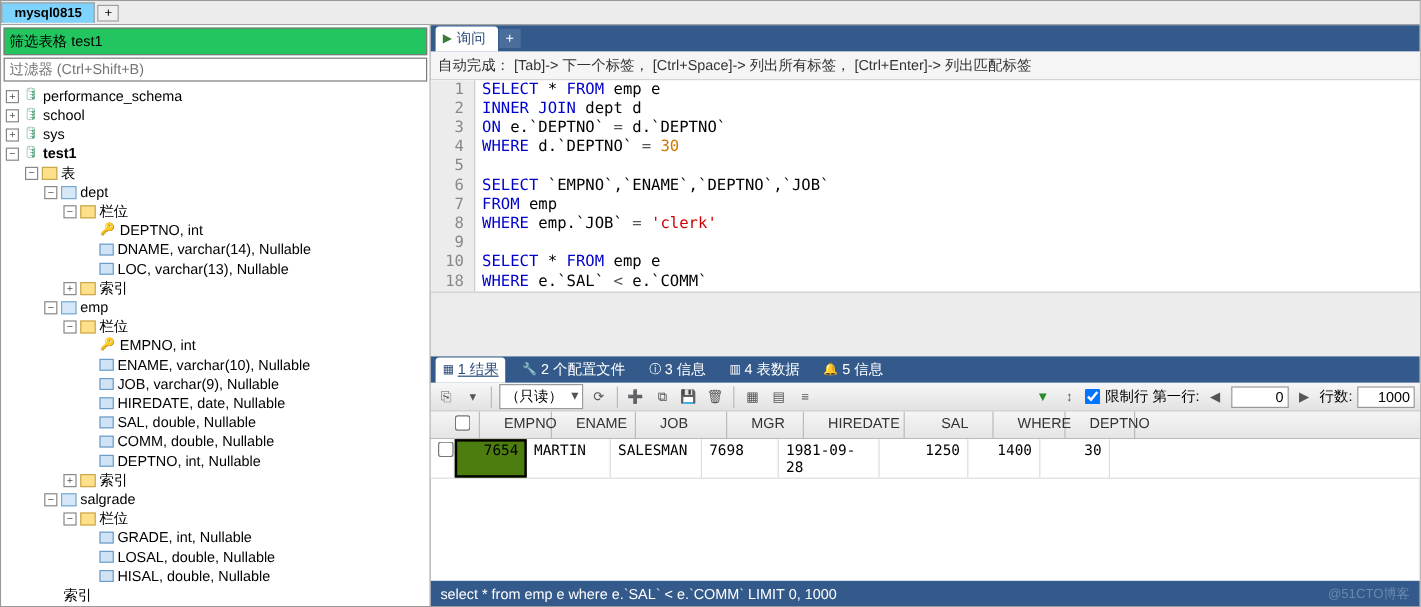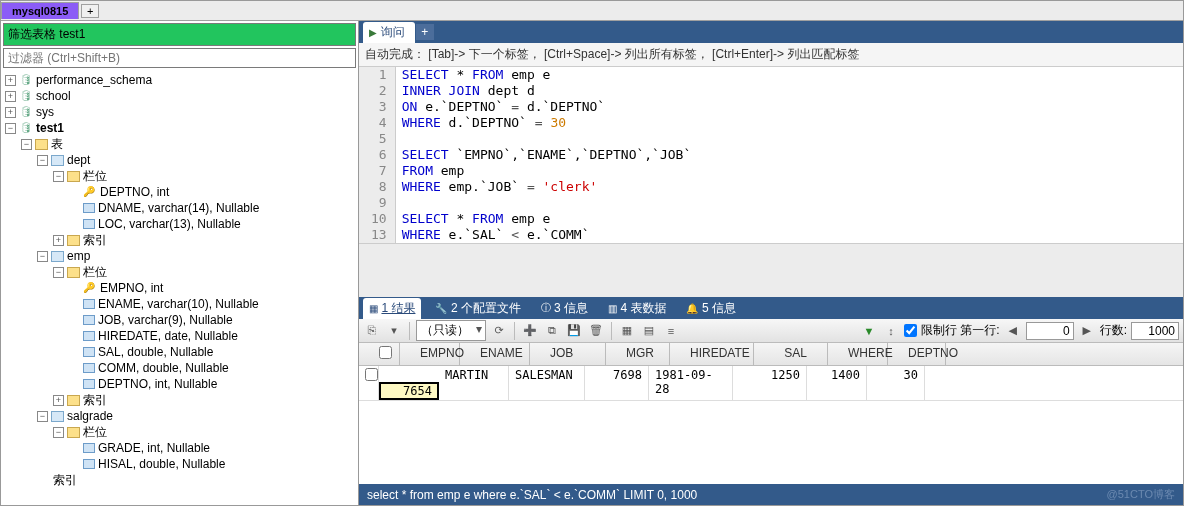--- a/index.html
+++ b/index.html
@@ -1,20 +1,20 @@
 <!DOCTYPE html>
 <html><head>
 <meta charset="utf-8">
 <style>
 * { margin: 0; padding: 0; box-sizing: border-box; }
 body { font-family: "Microsoft YaHei", Arial, sans-serif; font-size: 12px; background: #ececec; overflow: hidden; }
 .container { display: flex; flex-direction: column; width: 1184px; height: 506px; border: 1px solid #999; }
 
 .tabs-top { display: flex; align-items: center; background: #ececec; border-bottom: 1px solid #a0a0a0; height: 20px; }
-.tab-main { background: #8b5cf6; border: 1px solid #a0a0a0; border-bottom: none; padding: 2px 10px; font-weight: bold; font-size: 11px; }
+.tab-main { background: #7dd3fc; border: 1px solid #a0a0a0; border-bottom: none; padding: 2px 10px; font-weight: bold; font-size: 11px; }
 .tab-add { width: 18px; text-align: center; border: 1px solid #a0a0a0; background: #f0f0f0; margin-left: 2px; font-size: 11px; cursor: pointer; }
 
 .body { display: flex; flex: 1; min-height: 0; }
 
 .left-pane { width: 358px; display: flex; flex-direction: column; border-right: 1px solid #999; background: #fff; }
 .filter-box { border: 1px solid #7a7a7a; margin: 2px; padding: 2px 4px; font-size: 12px; background: #22c55e; }
 .filter-input { border: 1px solid #7a7a7a; margin: 0 2px 2px 2px; padding: 2px 4px; font-size: 12px; color: #888; background: #fff; }
 .tree { flex: 1; overflow: auto; padding: 2px 2px 2px 4px; font-size: 12px; line-height: 16px; }
 .tree-node { display: flex; align-items: center; white-space: nowrap; height: 16px; }
 .toggle { width: 11px; height: 11px; border: 1px solid #888; display: inline-flex; align-items: center; justify-content: center; font-size: 9px; margin-right: 3px; background: #fff; color: #555; line-height: 1; }
@@ -63,26 +63,26 @@
 
 .grid { font-family: Consolas, monospace; font-size: 12px; }
 .grid-head { display: flex; background: linear-gradient(#f5f5f5,#e5e5e5); border-bottom: 1px solid #bbb; }
 .grid-head .cell { border-right: 1px solid #bbb; padding: 3px 20px; color: #333; font-weight: normal; font-family: "Microsoft YaHei", Arial; }
 .grid-row { display: flex; background: #fff; border-bottom: 1px solid #ddd; }
 .grid-row .cell { border-right: 1px solid #ddd; padding: 2px 6px; }
 .cell-chk { width: 20px; text-align: center; }
 .c-empno { width: 60px; text-align: right; }
 .c-ename { width: 70px; }
 .c-job { width: 76px; }
-.c-mgr { width: 64px; text-align: right; }
+.c-mgr { width: 64px; }
 .c-hire { width: 84px; }
 .c-sal { width: 74px; text-align: right; }
 .c-comm { width: 60px; text-align: right; }
 .c-dept { width: 58px; text-align: right; }
-.cell.sel { background: #fef9c3; outline: 2px solid #000; outline-offset: -2px; margin-top: 16px; }
+.cell.sel { background: #4d7c0f; outline: 2px solid #000; outline-offset: -2px; }
 
 .status-bar { background: #335a8a; color: #fff; padding: 3px 8px; font-size: 12px; margin-top: auto; display: flex; align-items: center; }
 .watermark { margin-left: auto; color: #6b89b0; font-size: 11px; }
 </style>
 </head>
 <body>
 
 <div class="container">
   <div class="tabs-top">
     <div class="tab-main">mysql0815</div>
@@ -206,20 +206,25 @@
           </div>
           <div class="tree-node" style="padding-left: 48px;">
             <span class="toggle">−</span>
             <span class="ico ico-folder"></span>
             <span>栏位</span>
           </div>
           <div class="tree-node" style="padding-left: 64px;">
             <span class="toggle-blank"></span>
             <span class="ico ico-col"></span>
             <span>GRADE, int, Nullable</span>
+          </div>
+          <div class="tree-node" style="padding-left: 64px;">
+            <span class="toggle-blank"></span>
+            <span class="ico ico-col"></span>
+            <span>LOSAL, double, Nullable</span>
           </div>
           <div class="tree-node" style="padding-left: 64px;">
             <span class="toggle-blank"></span>
             <span class="ico ico-col"></span>
             <span>HISAL, double, Nullable</span>
           </div>
           <div class="tree-node" style="padding-left: 48px;">
             <span>索引</span>
           </div>
         </div>
@@ -240,21 +245,21 @@
             <div>1</div>
             <div>2</div>
             <div>3</div>
             <div>4</div>
             <div>5</div>
             <div>6</div>
             <div>7</div>
             <div>8</div>
             <div>9</div>
             <div>10</div>
-            <div>13</div>
+            <div>18</div>
           </div>
         <div class="code" id="code">
             <div><span class="kw">SELECT</span><span> * </span><span class="kw">FROM</span><span> emp e</span></div>
             <div><span class="kw">INNER JOIN</span><span> dept d</span></div>
             <div><span class="kw">ON</span><span> e.`DEPTNO` </span><span class="op">=</span><span> d.`DEPTNO`</span></div>
             <div><span class="kw">WHERE</span><span> d.`DEPTNO` </span><span class="op">=</span><span> </span><span class="num">30</span></div>
             <div>&nbsp;</div>
             <div><span class="kw">SELECT</span><span> `EMPNO`,`ENAME`,`DEPTNO`,`JOB`</span></div>
             <div><span class="kw">FROM</span><span> emp</span></div>
             <div><span class="kw">WHERE</span><span> emp.`JOB` </span><span class="op">=</span><span> </span><span class="str">'clerk'</span></div>

